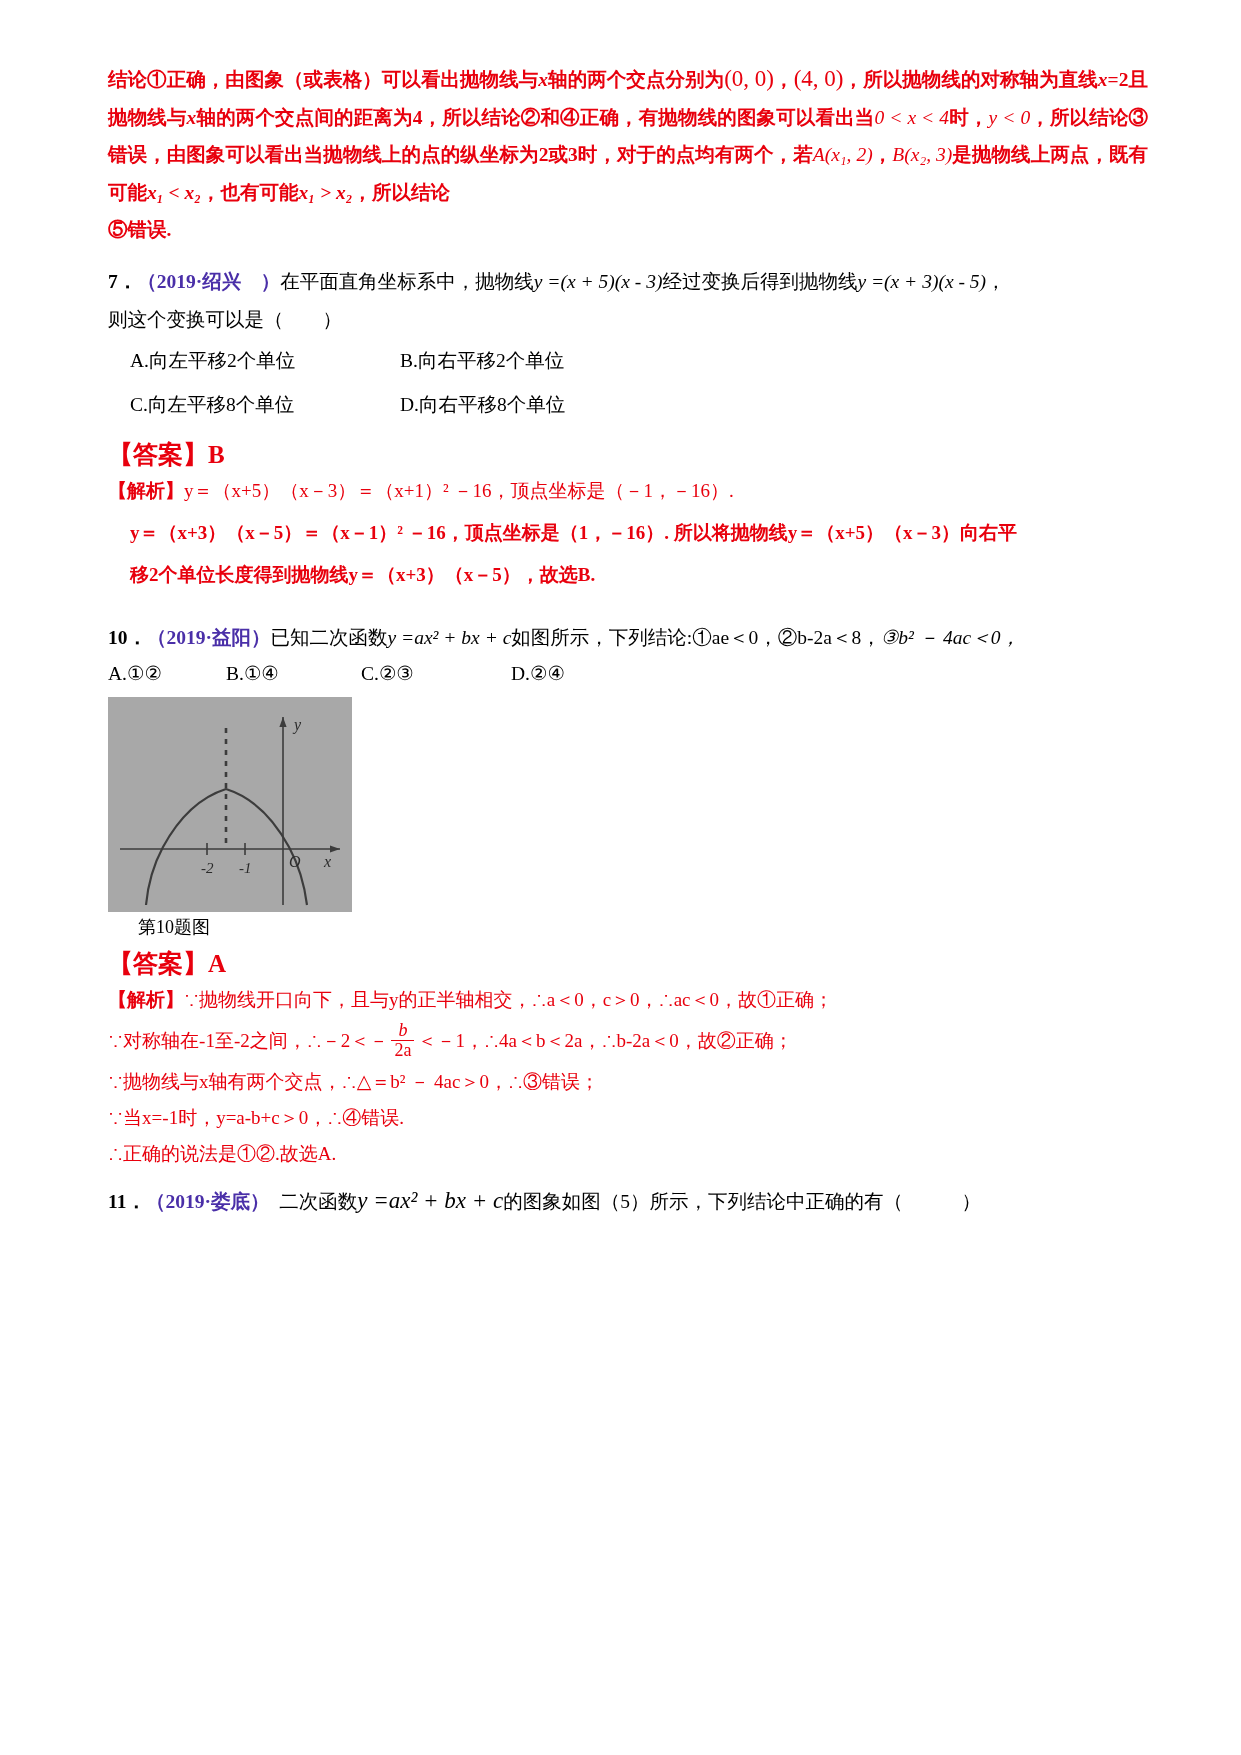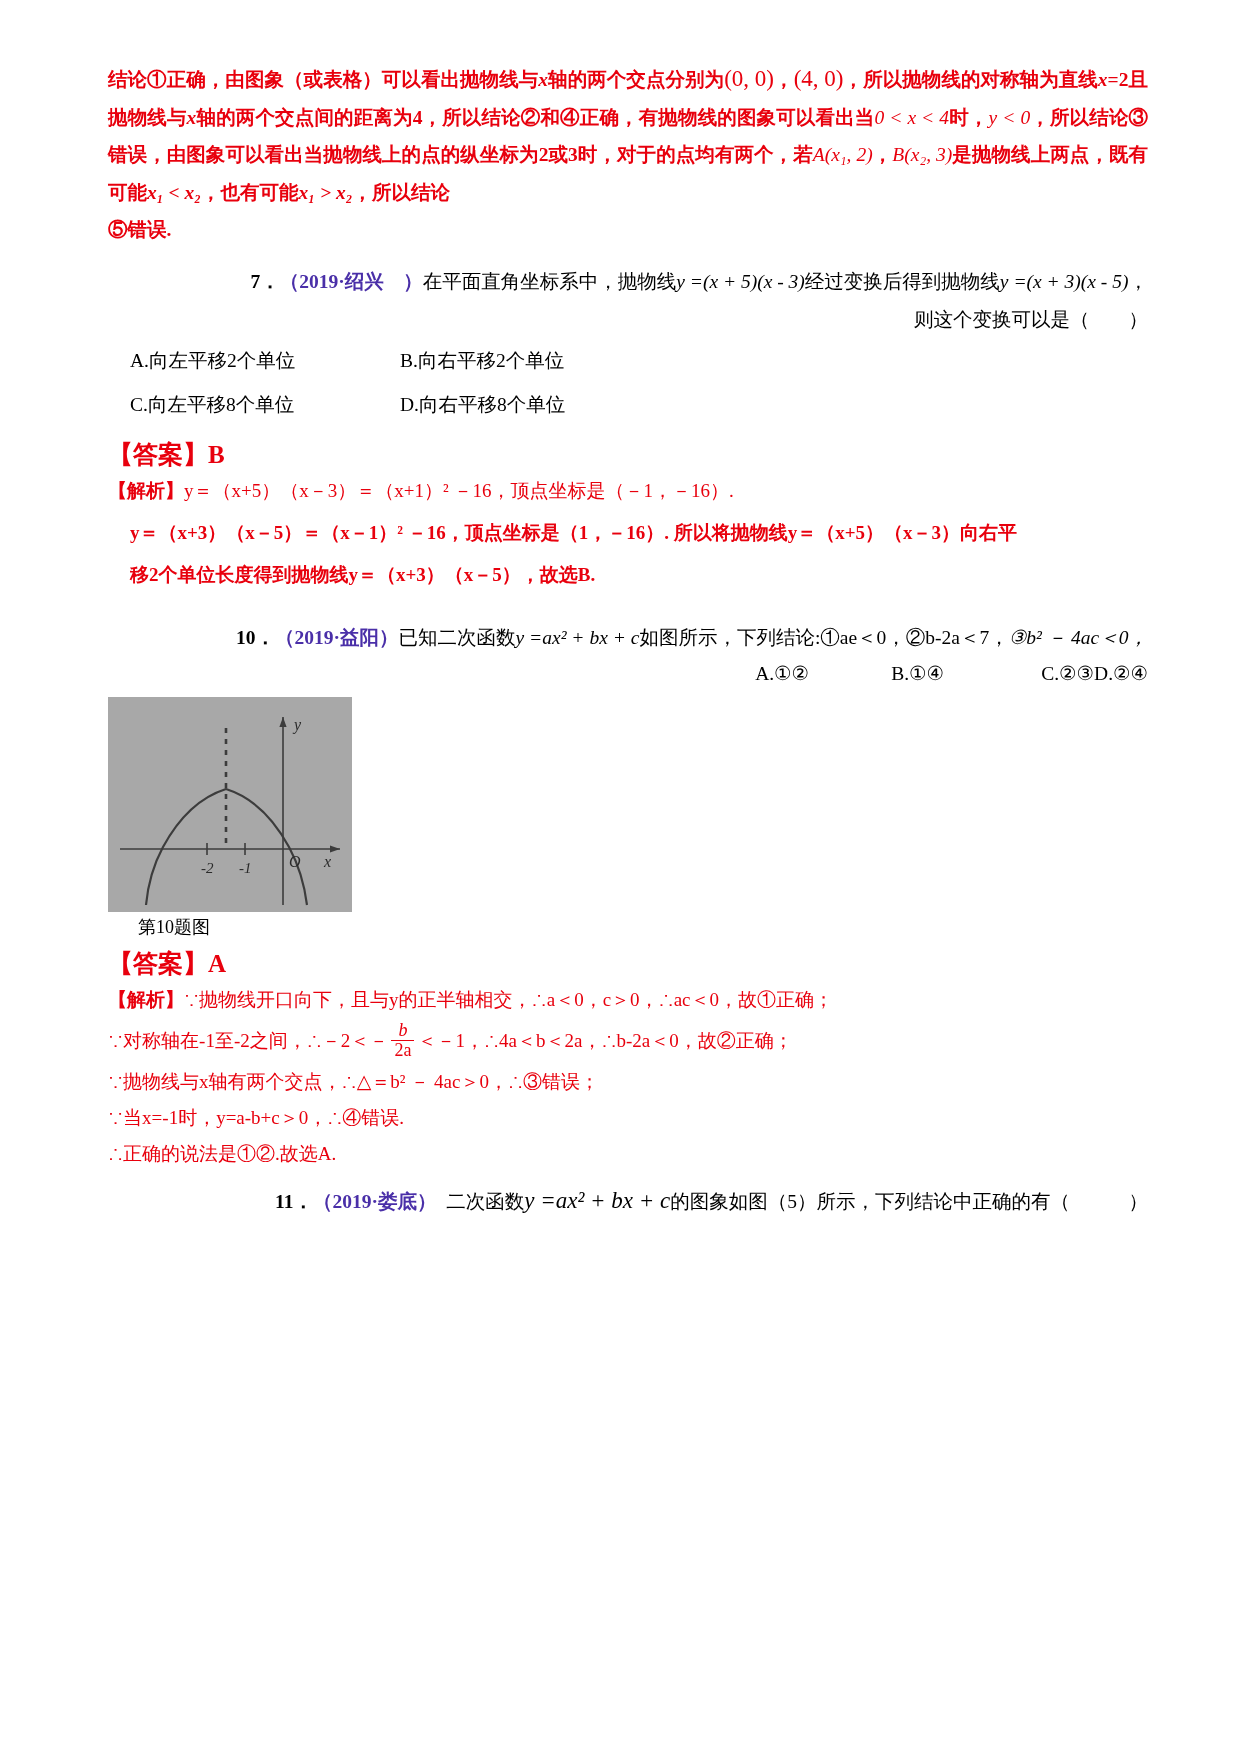--- a/index.html
+++ b/index.html
@@ -41,21 +41,20 @@
   
   .mi { font-style: italic; font-family: "Liberation Serif", serif; }
   .big { font-size: 23px; }
 
   
   .qblock { margin-top: 14px; }
   .qline {
     font-size: 19.5px;
     line-height: 38px;
     color: #000;
-    text-align: right;
   }
   .qnum { font-weight: bold; font-family: "Liberation Serif", serif; }
 
   .opts {
     font-size: 19.5px;
     line-height: 44px;
     padding-left: 22px;
   }
   .opt-col1 { display: inline-block; width: 270px; }
 
@@ -155,21 +154,21 @@
       <span>y＝（x+3）（x－5）＝（x－1）² －16，顶点坐标是（1，－16）. 所以将抛物线y＝（x+5）（x－3）向右平</span>
     </div>
     <div class="spacer6"></div>
     <div class="expl-cont">
       <span>移2个单位长度得到抛物线y＝（x+3）（x－5），故选B.</span>
     </div>
   </div>
 
   <div class="qblock" style="margin-top:26px">
     <div class="qline">
-      <span class="qnum">10．</span><span class="src">（2019·益阳）</span><span>已知二次函数</span><span class="mi">y =ax² + bx + c</span><span>如图所示，下列结论:</span><span>①ae＜0，</span><span>②b-2a＜7，</span><span class="mi">③b² － 4ac＜0，</span>
+      <span class="qnum">10．</span><span class="src">（2019·益阳）</span><span>已知二次函数</span><span class="mi">y =ax² + bx + c</span><span>如图所示，下列结论:</span><span>①ae＜0，</span><span>②b-2a＜8，</span><span class="mi">③b² － 4ac＜0，</span>
     </div>
     <div class="qline" style="line-height:34px">
       <span style="display:inline-block;width:118px"><span>A.</span><span>①②</span></span><span style="display:inline-block;width:135px"><span>B.</span><span>①④</span></span><span style="display:inline-block;width:150px"><span>C.</span><span>②③</span></span><span><span>D.</span><span>②④</span></span>
     </div>
 
     <div class="figwrap">
       <div class="figure">
         <svg width="244" height="215" viewBox="0 0 244 215">
 
           <line x1="12" y1="152" x2="232" y2="152" stroke="#3c3c3c" stroke-width="1.6"></line>

